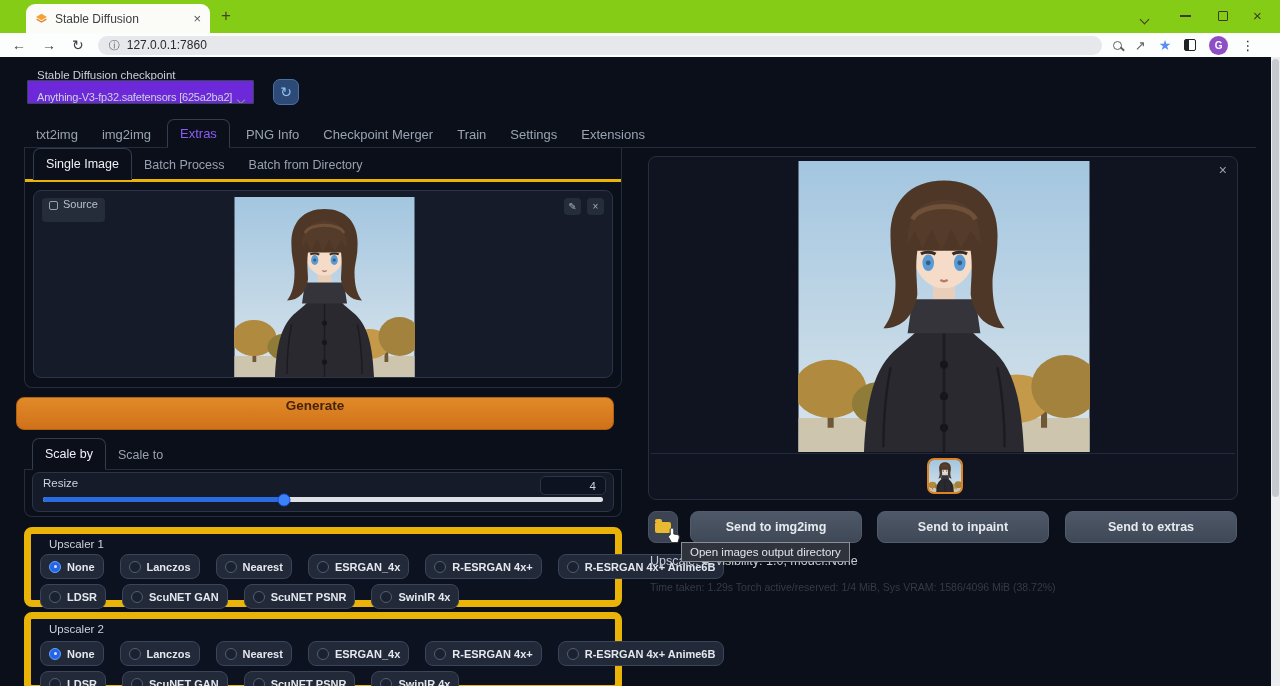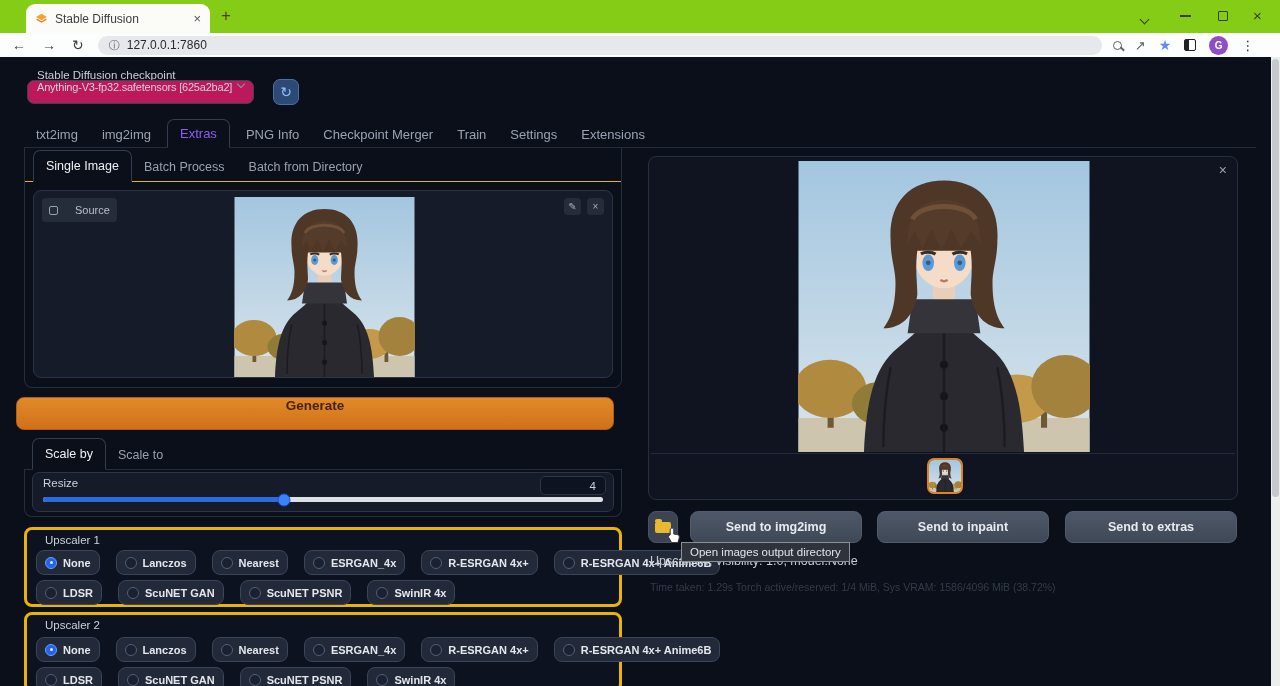--- a/index.html
+++ b/index.html
@@ -31,53 +31,53 @@
   .panel-ico::before{content:"";position:absolute;left:0;top:0;bottom:0;width:4px;background:#202124}
   .avatar{width:19px;height:19px;border-radius:50%;background:#8e4ec6;color:#fff;font-size:10px;font-weight:700;display:flex;align-items:center;justify-content:center}
   .kebab{font-size:13px;color:#202124}
 
   
   .scrollbar{position:absolute;right:0;top:57px;width:9px;bottom:0;background:#ecedef}
   .scroll-thumb{position:absolute;left:1px;right:1px;top:2px;height:438px;background:#c5c8cd;border-radius:4px}
 
   
   .qs-label{position:absolute;left:37px;top:69px;font-size:11.5px;color:#c9cfd9}
-  .dropdown{position:absolute;left:27px;top:80px;width:227px;height:24px;background:#be185d;border:1px solid #3a4457;border-radius:7px;display:flex;align-items:flex-start;padding:0 9px;font-size:11px;letter-spacing:-.2px;color:#ccd2dc;white-space:nowrap;overflow:hidden}
+  .dropdown{position:absolute;left:27px;top:80px;width:227px;height:24px;background:#6d28d9;border:1px solid #3a4457;border-radius:1px;display:flex;align-items:flex-end;padding:0 9px;font-size:11px;letter-spacing:-.2px;color:#ccd2dc;white-space:nowrap;overflow:hidden}
   .dd-chev{margin-left:auto;width:6px;height:6px;border-right:1.4px solid #8b94a5;border-bottom:1.4px solid #8b94a5;transform:rotate(45deg);flex:none}
   .refresh-btn{position:absolute;left:273px;top:79px;width:26px;height:26px;background:#2d4a76;border:1px solid #4c6ea6;border-radius:7px;color:#8fc1f7;font-size:14px;display:flex;align-items:center;justify-content:center}
 
   
   .tabnav{position:absolute;left:24px;top:119px;width:1232px;height:29px;display:flex;align-items:flex-end;border-bottom:1px solid #232c3c}
   .tn-item{font-size:13px;color:#9aa3b2;padding:6px 8px;margin:12px 4px -1px 4px;white-space:nowrap}
   .tn-item.active{border:1px solid #333d4f;border-bottom-color:#0b0f19;border-radius:7px 7px 0 0;color:#8b5cf6;background:#0b0f19;padding:6px 12px}
 
   
   .left-panel{position:absolute;left:24px;top:148px;width:598px;height:240px;border:1px solid #252e3f;border-top:none;border-radius:0 0 8px 8px}
-  .subtabs{position:absolute;left:0;top:0;right:0;height:34px;border-bottom:1px solid #eab308;display:flex;align-items:flex-end;padding-left:8px}
+  .subtabs{position:absolute;left:0;top:0;right:0;height:34px;border-bottom:3px solid #eab308;display:flex;align-items:flex-end;padding-left:8px}
   .st-item{font-size:12.5px;color:#98a1b0;padding:8px 12px;margin-bottom:-1px;white-space:nowrap}
   .st-item.active{border:1px solid #333d4f;border-bottom-color:#0b0f19;border-radius:7px 7px 0 0;color:#edf0f4;background:#0b0f19}
   .dropzone{position:absolute;left:8px;right:8px;top:42px;height:188px;background:#151b28;border:1px solid #2c3547;border-radius:8px}
-  .src-chip{position:absolute;left:8px;top:7px;height:17px;background:#252c3a;border-radius:4px;display:flex;align-items:center;gap:17px;padding:12px 7px;font-size:11px;color:#b9c0cc}
+  .src-chip{position:absolute;left:8px;top:7px;height:17px;background:#252c3a;border-radius:4px;display:flex;align-items:flex-end;gap:5px;padding:12px 7px;font-size:11px;color:#b9c0cc}
   .chip-ico{width:9px;height:9px;border:1px solid #97a0b0;border-radius:2px}
   .dz-actions{position:absolute;right:8px;top:7px;display:flex;gap:6px}
   .dz-btn{width:17px;height:17px;background:#252c3a;border-radius:4px;color:#a7aebb;font-size:10px;display:flex;align-items:center;justify-content:center;line-height:1}
   .src-img{position:absolute;left:200px;top:6px;width:181px;height:180px}
 
   .generate-btn{position:absolute;left:16px;top:397px;width:598px;height:33px;background:linear-gradient(180deg,#e18a28,#d0711a);border:1px solid #b35f12;border-radius:8px;display:flex;align-items:flex-start;justify-content:center;font-size:13.5px;font-weight:700;color:#47230a}
 
   .scale-tabs{position:absolute;left:24px;top:442px;width:598px;height:28px;display:flex;align-items:flex-end;padding-left:8px;border-bottom:1px solid #252e3f}
   .scale-panel{position:absolute;left:24px;top:470px;width:598px;height:47px;border:1px solid #252e3f;border-top:none;border-radius:0 0 8px 8px}
   .resize-box{position:absolute;left:7px;right:7px;top:2px;bottom:4px;background:#151b28;border:1px solid #2c3547;border-radius:7px}
   .resize-label{position:absolute;left:10px;top:4px;font-size:11.5px;color:#cdd3dd}
   .resize-value{position:absolute;right:7px;top:3px;width:66px;height:19px;background:#0d1320;border:1px solid #2c3547;border-radius:5px;font-size:11.5px;color:#ccd2dc;display:flex;align-items:center;justify-content:flex-end;padding-right:9px}
   .slider{position:absolute;left:10px;right:10px;bottom:9px;height:5px;border-radius:3px;background:#dde1e6}
   .slider-fill{position:absolute;left:0;top:0;bottom:0;width:43%;background:#2b6be0;border-radius:3px}
   .slider-thumb{position:absolute;left:43%;top:50%;transform:translate(-50%,-50%);width:13px;height:13px;border-radius:50%;background:#3b82f6;border:1px solid #1d4ed8}
 
-  .upscaler{position:absolute;left:24px;width:598px;height:80px;border:3px solid #eab308;border-radius:8px;background:#0d1220}
+  .upscaler{position:absolute;left:24px;width:598px;height:80px;border:7px solid #eab308;border-radius:8px;background:#0d1220}
   .up1{top:527px}.up2{top:612px}
   .up-label{position:absolute;left:18px;top:4px;font-size:11.5px;color:#ccd2dc}
   .pill-row{position:absolute;left:9px;display:flex;gap:16px}
   .row1{top:20px}.row2{top:50px}
   .pill{height:25px;display:flex;align-items:center;gap:6px;padding:0 8px;background:#222938;border:1px solid #3a4559;border-radius:8px;font-size:11px;font-weight:600;color:#e4e8ee;white-space:nowrap}
   .radio{width:12px;height:12px;border-radius:50%;border:1px solid #525e78;background:#1a2130;position:relative;flex:none}
   .radio.sel{background:#2563eb;border-color:#60a5fa}
   .radio.sel::after{content:"";position:absolute;inset:3.5px;border-radius:50%;background:#dbeafe}
 
   

